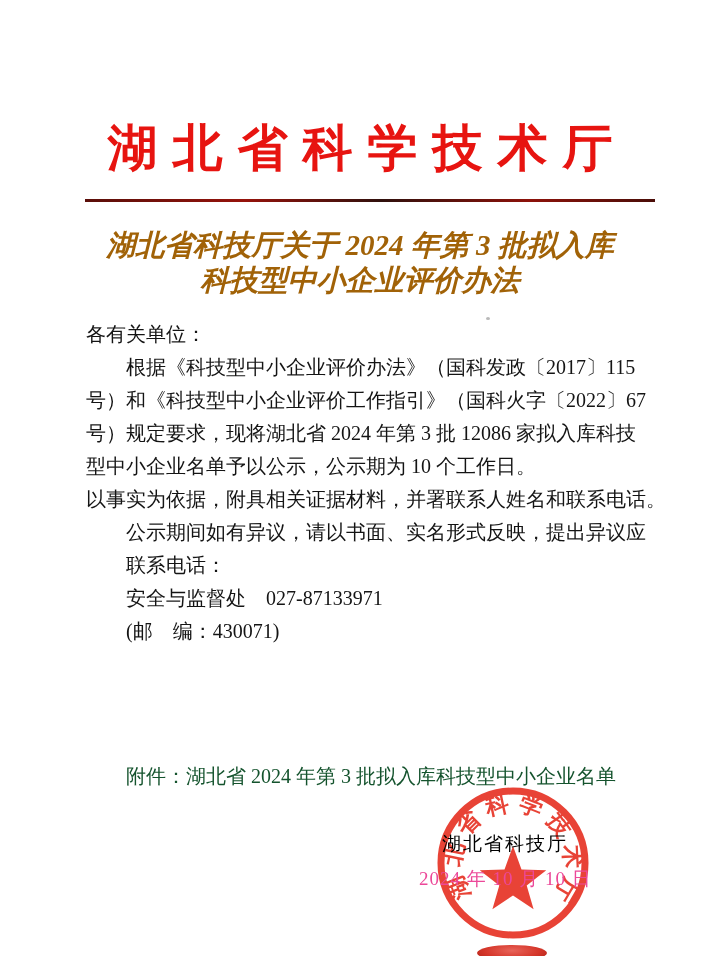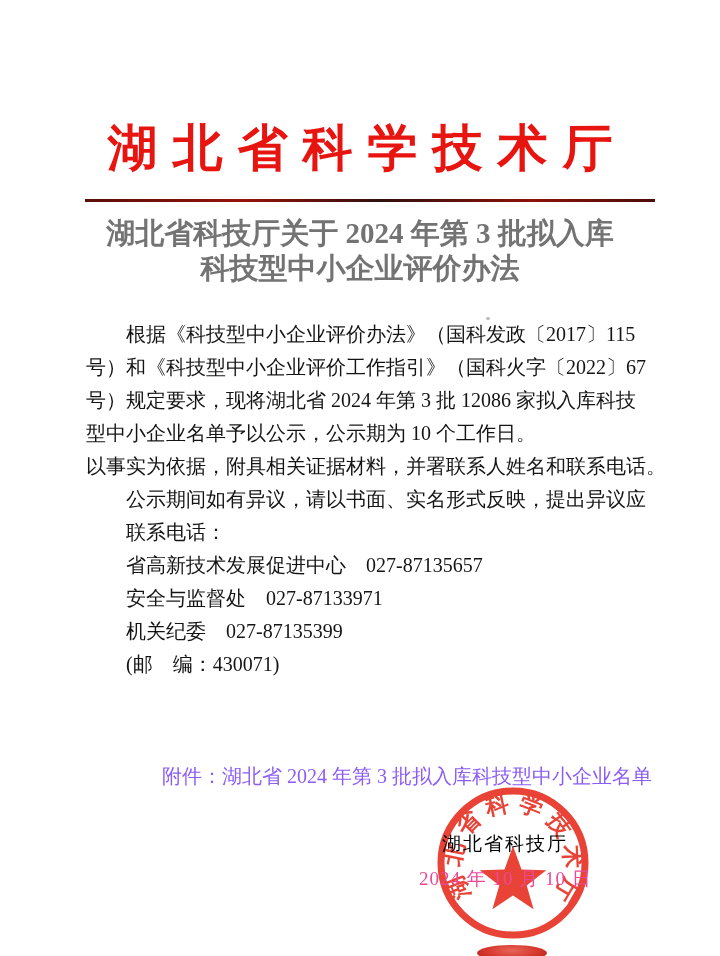--- a/index.html
+++ b/index.html
@@ -11,33 +11,34 @@
   .letterhead{
     position:absolute;top:118px;left:0;right:0;text-align:center;
     font-size:50px;line-height:60px;font-weight:bold;color:#e71410;
     letter-spacing:15px;text-indent:15px;white-space:nowrap;
   }
   .rule{
     position:absolute;top:199px;left:85px;width:570px;height:3px;
     background:linear-gradient(90deg,#5a0e09,#96130b 28%,#30100c 52%,#8d120a 78%,#4a0d08);
   }
   .title{
-    position:absolute;top:216px;left:0;right:0;text-align:center;
-    font-size:29px;line-height:35px;font-weight:bold;color:#737373;
+    position:absolute;top:228px;left:0;right:0;text-align:center;
+    font-size:29px;line-height:35px;font-weight:bold;color:#a16207;
     white-space:nowrap;
+    font-style:italic;
   }
   .body-block{
     position:absolute;top:318px;left:86px;width:566px;
     font-size:20px;line-height:33px;color:#141414;
   }
   .bline{white-space:pre;height:33px;}
   .indent{text-indent:2em;}
   .attachment{
     position:absolute;top:760px;left:86px;width:566px;
-    font-size:20px;line-height:33px;text-indent:2em;white-space:pre;color:#8b5cf6;text-align:right;
+    font-size:20px;line-height:33px;text-indent:2em;white-space:pre;color:#14532d;
   }
   .sig-name{
     position:absolute;left:442px;top:832px;font-size:19px;line-height:24px;
     letter-spacing:2px;color:#000000;z-index:3;white-space:nowrap;
   }
   .sig-date{
     position:absolute;left:419px;top:867px;font-size:19px;line-height:24px;
     letter-spacing:1px;color:#ec4899;z-index:3;white-space:nowrap;
   }
   .seal{position:absolute;left:434px;top:786px;width:158px;height:158px;z-index:2;opacity:.93;}
@@ -58,30 +59,29 @@
   <div class="rule"></div>
 
   <div class="title">
     <div>湖北省科技厅关于 2024 年第 3 批拟入库</div>
     <div>科技型中小企业评价办法</div>
   </div>
 
   <div class="speck"></div>
 
   <div class="body-block">
+    <div class="bline">各有关单位：</div>
     <div class="bline indent">根据《科技型中小企业评价办法》（国科发政〔2017〕115</div>
     <div class="bline">号）和《科技型中小企业评价工作指引》（国科火字〔2022〕67</div>
     <div class="bline">号）规定要求，现将湖北省 2024 年第 3 批 12086 家拟入库科技</div>
     <div class="bline">型中小企业名单予以公示，公示期为 10 个工作日。</div>
     <div class="bline">以事实为依据，附具相关证据材料，并署联系人姓名和联系电话。</div>
     <div class="bline indent">公示期间如有异议，请以书面、实名形式反映，提出异议应</div>
     <div class="bline indent">联系电话：</div>
-    <div class="bline indent">省高新技术发展促进中心　027-87135657</div>
     <div class="bline indent">安全与监督处　027-87133971</div>
-    <div class="bline indent">机关纪委　027-87135399</div>
     <div class="bline indent">(邮　编：430071)</div>
   </div>
 
   <div class="attachment">附件：湖北省 2024 年第 3 批拟入库科技型中小企业名单</div>
 
   <svg class="seal" viewBox="0 0 158 158" xmlns="http://www.w3.org/2000/svg">
     <defs>
       <path id="sealArc" d="M 39.2 110.4 A 52 52 0 1 1 118.8 110.4" fill="none"></path>
     </defs>
     <circle cx="79" cy="77" r="72" fill="none" stroke="#e73527" stroke-width="7"></circle>

